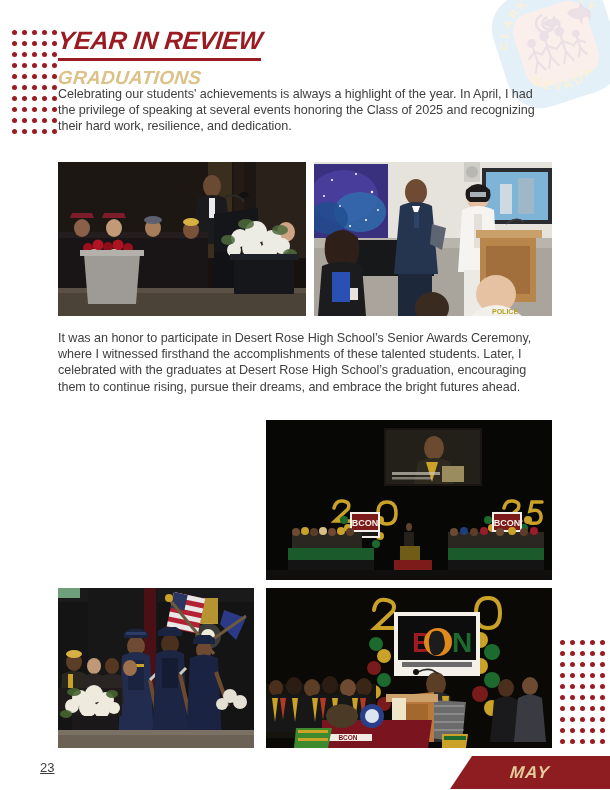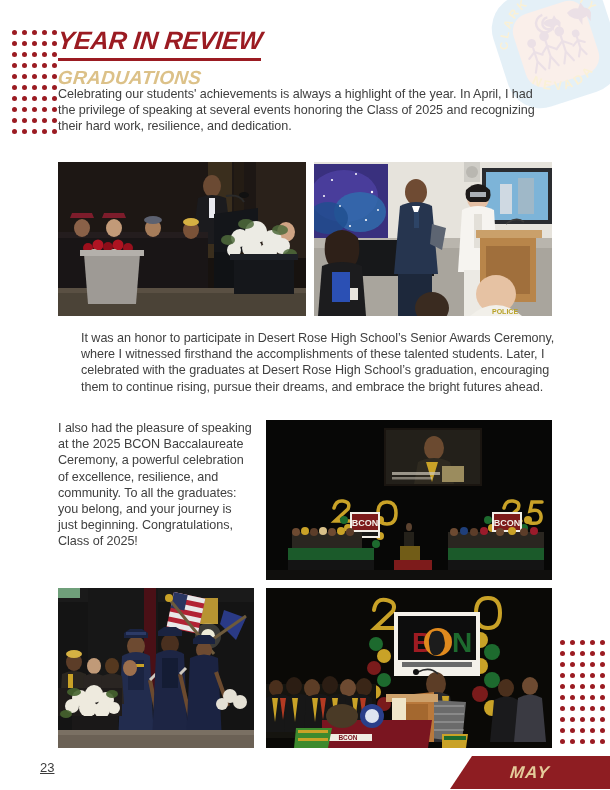--- a/index.html
+++ b/index.html
@@ -65,21 +65,21 @@
 
   
   .para {
     position: absolute;
     color: #404040;
     font-size: 12.6px;
     line-height: 16.2px;
     letter-spacing: -0.05px;
   }
   #intro-para { left: 58px; top: 86px; width: 492px; }
-  #mid-para   { left: 58px; top: 330px; width: 492px; margin-left: 23px; }
+  #mid-para   { left: 58px; top: 330px; width: 492px; }
   #left-para  { left: 58px; top: 420px; width: 196px; }
 
   
   .photo {
     position: absolute;
     overflow: hidden;
     background: #737373;
   }
   .photo .ph-inner { position: absolute; inset: 0; }
 
@@ -256,21 +256,20 @@
   </div>
 
   <div class="header">
     <div class="title">YEAR IN REVIEW</div>
     <div class="title-rule"></div>
     <div class="subtitle">GRADUATIONS</div>
   </div>
 
   <p class="para" id="intro-para">Celebrating our students' achievements is always a highlight of the year. In April, I had the privilege of speaking at several events honoring the Class of 2025 and recognizing their hard work, resilience, and dedication.</p>
   <p class="para" id="mid-para">It was an honor to participate in Desert Rose High School’s Senior Awards Ceremony, where I witnessed firsthand the accomplishments of these talented students. Later, I celebrated with the graduates at Desert Rose High School’s graduation, encouraging them to continue rising, pursue their dreams, and embrace the bright futures ahead.</p>
-  <p class="para" id="left-para">I also had the pleasure of speaking at the 2025 BCON Baccalaureate Ceremony, a powerful celebration of excellence, resilience, and community. To all the graduates: you belong, and your journey is just beginning. Congratulations, Class of 2025!</p>
 
   <div class="photo" id="photo-awards-ceremony">
     <svg class="ph-inner" viewBox="0 0 248 154" preserveAspectRatio="none">
       <rect width="248" height="154" fill="#17120f"></rect>
       <rect x="0" y="0" width="248" height="96" fill="#1d1714"></rect>
       <rect x="150" y="0" width="24" height="96" fill="#3a2e1d"></rect>
       <rect x="176" y="0" width="10" height="96" fill="#241c14"></rect>
       <rect x="198" y="0" width="50" height="96" fill="#2a211a"></rect>
 
       <ellipse cx="154" cy="24" rx="9" ry="11" fill="#6b4a33"></ellipse>

